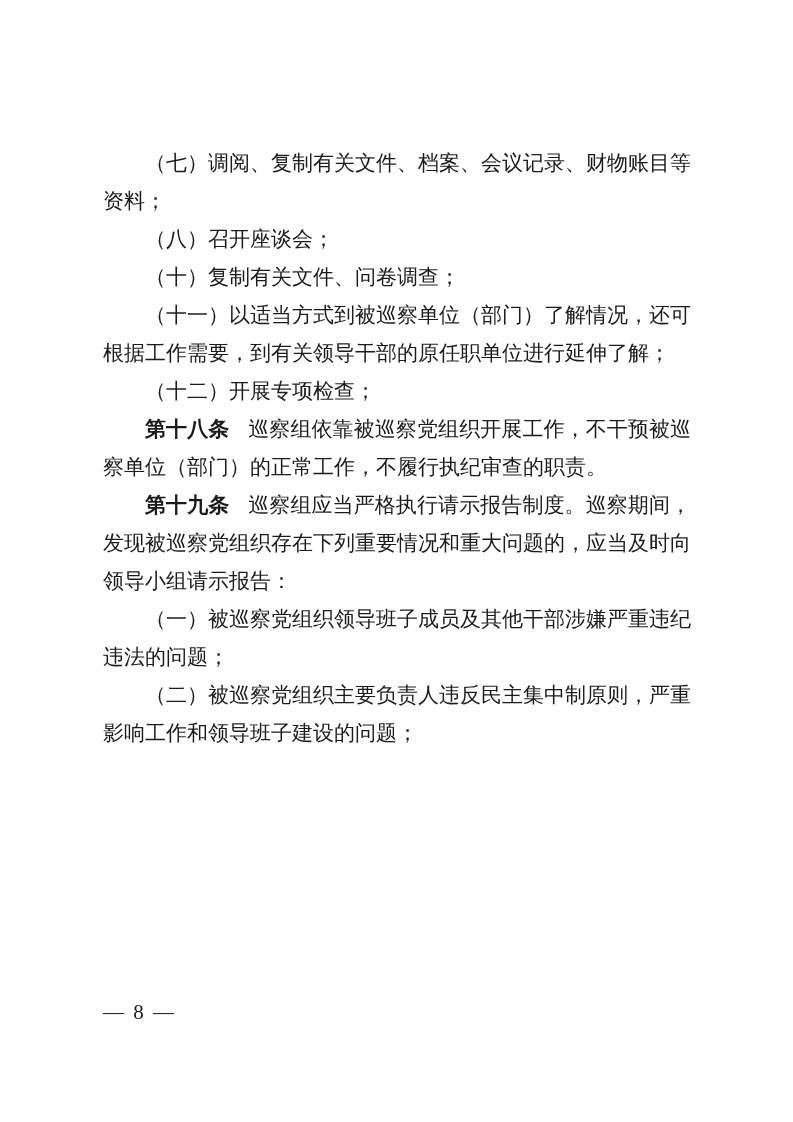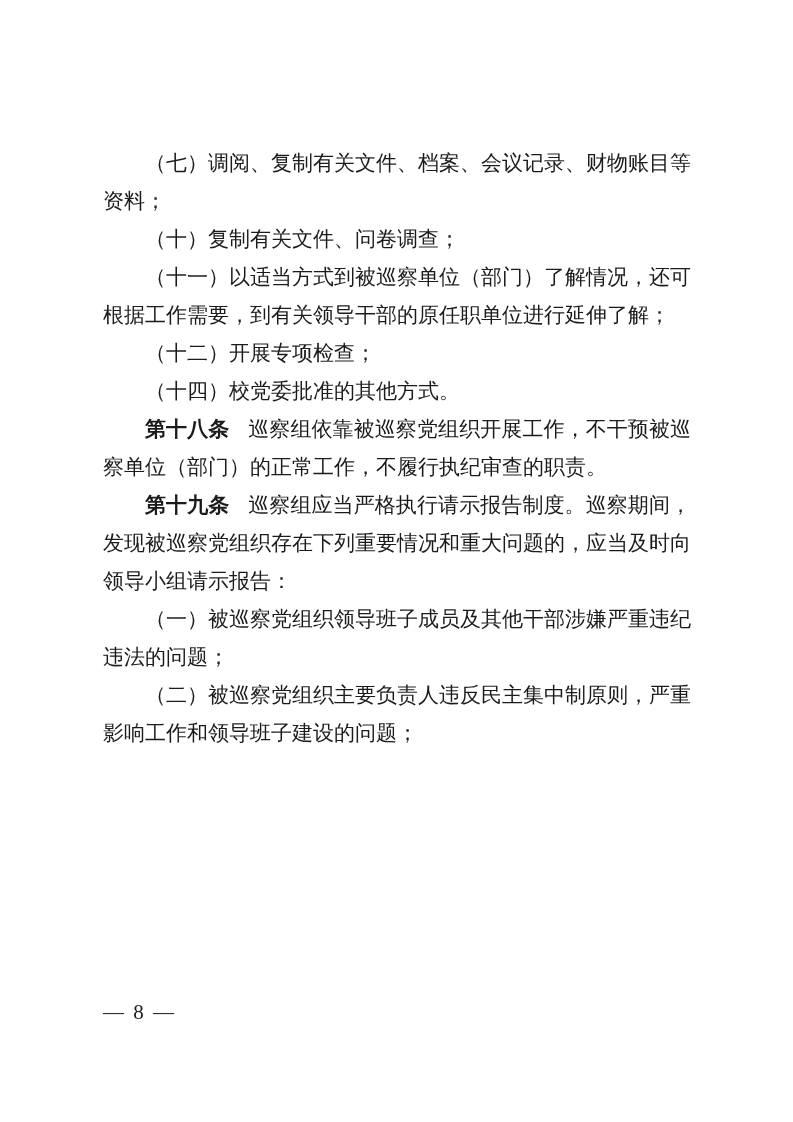--- a/index.html
+++ b/index.html
@@ -44,30 +44,30 @@
   }
 </style>
 </head>
 <body>
 
 <div class="page">
   <div class="content">
 
     <p class="para"><span>（七）调阅、复制有关文件、档案、会议记录、财物账目等资料；</span></p>
 
+    <p class="para"><span>（八）召开座谈会；</span></p>
 
 
     <p class="para"><span>（十）复制有关文件、问卷调查；</span></p>
 
     <p class="para"><span>（十一）以适当方式到被巡察单位（部门）了解情况，还可根据工作需要，到有关领导干部的原任职单位进行延伸了解；</span></p>
 
     <p class="para"><span>（十二）开展专项检查；</span></p>
 
 
-    <p class="para"><span>（十四）校党委批准的其他方式。</span></p>
 
 
     <p class="para"><span class="article-lead">第十八条</span><span>巡察组依靠被巡察党组织开展工作，不干预被巡察单位（部门）的正常工作，不履行执纪审查的职责。</span></p>
 
     <p class="para"><span class="article-lead">第十九条</span><span>巡察组应当严格执行请示报告制度。巡察期间，发现被巡察党组织存在下列重要情况和重大问题的，应当及时向领导小组请示报告：</span></p>
 
     <p class="para"><span>（一）被巡察党组织领导班子成员及其他干部涉嫌严重违纪违法的问题；</span></p>
 
     <p class="para"><span>（二）被巡察党组织主要负责人违反民主集中制原则，严重影响工作和领导班子建设的问题；</span></p>
 

